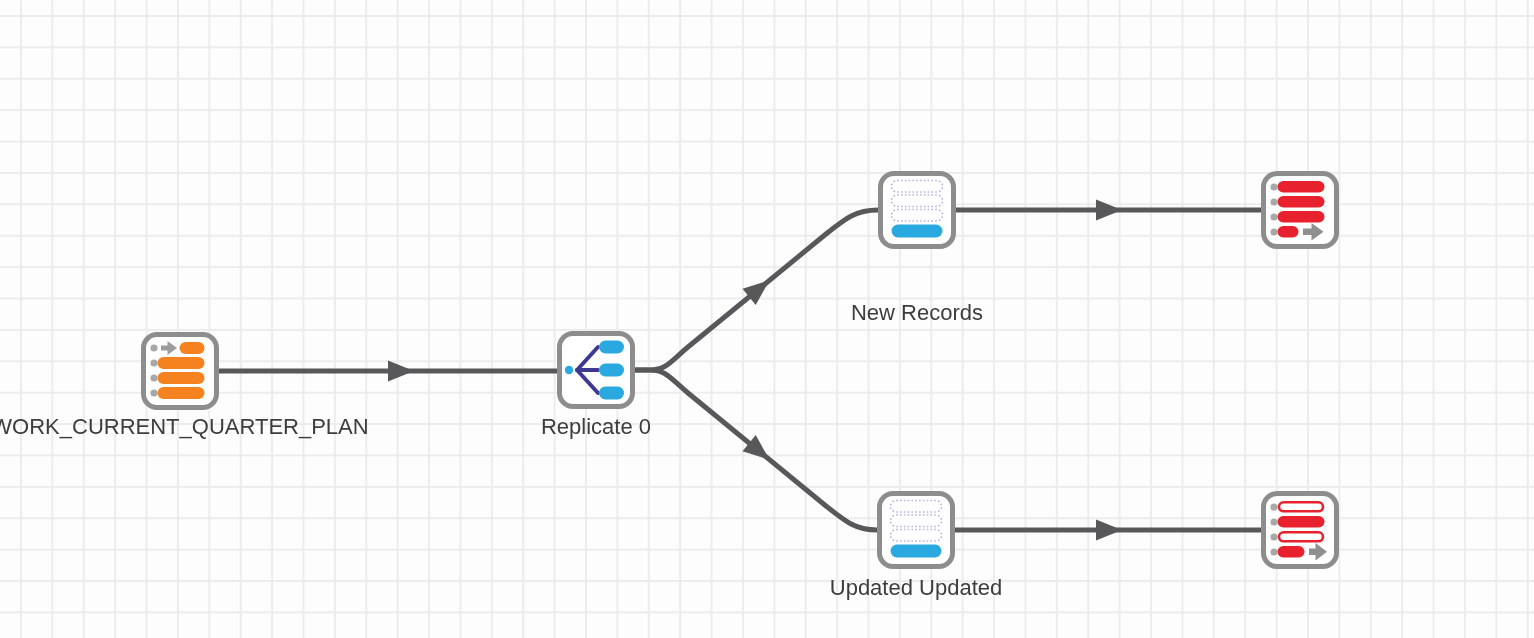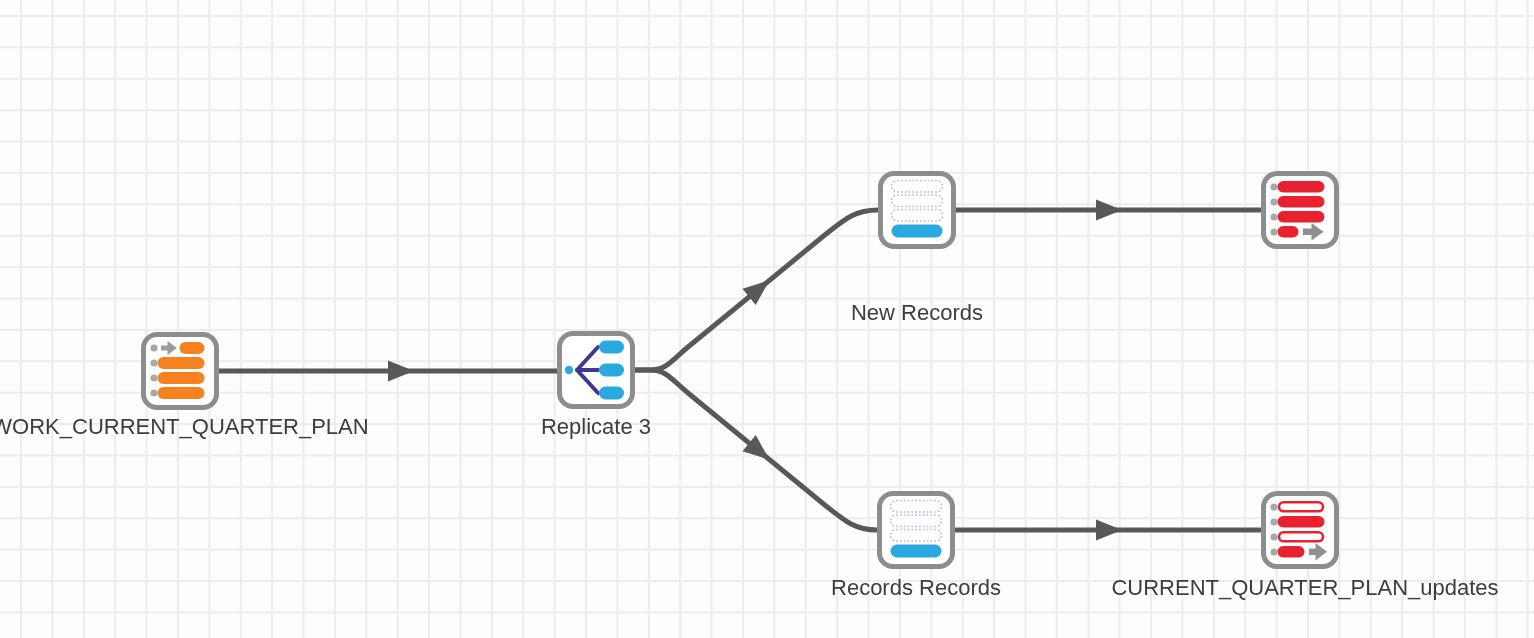--- a/index.html
+++ b/index.html
@@ -78,21 +78,21 @@
   <div class="node" style="left:557px;top:331px;">
     <svg viewBox="0 0 68 68">
       <circle cx="7" cy="34" r="4.2" fill="#2aa9e0"></circle>
       <path d="M36 11 L15 34 L36 57" fill="none" stroke="#3d3890" stroke-width="4" stroke-linecap="round" stroke-linejoin="round"></path>
       <path d="M15 34 H36" fill="none" stroke="#3d3890" stroke-width="4" stroke-linecap="round"></path>
       <rect x="37" y="4.5" width="25" height="13" rx="6.5" fill="#2aa9e0"></rect>
       <rect x="37" y="27.5" width="25" height="13" rx="6.5" fill="#2aa9e0"></rect>
       <rect x="37" y="50.5" width="25" height="13" rx="6.5" fill="#2aa9e0"></rect>
     </svg>
   </div>
-  <div class="node-label" style="left:376px;top:414px;">Replicate 3</div>
+  <div class="node-label" style="left:376px;top:414px;">Replicate 0</div>
 
   <div class="node" style="left:878px;top:171px;">
     <svg viewBox="0 0 68 68">
       <rect x="8.5" y="4.5" width="51" height="11.5" rx="5.75" fill="#ffffff" stroke="#b7b3de" stroke-width="1.6" stroke-dasharray="1.6 2.2"></rect>
       <rect x="8.5" y="19" width="51" height="11.5" rx="5.75" fill="#ffffff" stroke="#b7b3de" stroke-width="1.6" stroke-dasharray="1.6 2.2"></rect>
       <rect x="8.5" y="33.5" width="51" height="11.5" rx="5.75" fill="#ffffff" stroke="#b7b3de" stroke-width="1.6" stroke-dasharray="1.6 2.2"></rect>
       <rect x="8.5" y="48.5" width="51" height="13" rx="6.5" fill="#2aa9e0"></rect>
     </svg>
   </div>
   <div class="node-label" style="left:697px;top:255px;margin-top:45px;">New Records</div>
@@ -112,30 +112,29 @@
   </div>
 
   <div class="node" style="left:877px;top:491px;">
     <svg viewBox="0 0 68 68">
       <rect x="8.5" y="4.5" width="51" height="11.5" rx="5.75" fill="#ffffff" stroke="#b7b3de" stroke-width="1.6" stroke-dasharray="1.6 2.2"></rect>
       <rect x="8.5" y="19" width="51" height="11.5" rx="5.75" fill="#ffffff" stroke="#b7b3de" stroke-width="1.6" stroke-dasharray="1.6 2.2"></rect>
       <rect x="8.5" y="33.5" width="51" height="11.5" rx="5.75" fill="#ffffff" stroke="#b7b3de" stroke-width="1.6" stroke-dasharray="1.6 2.2"></rect>
       <rect x="8.5" y="48.5" width="51" height="13" rx="6.5" fill="#2aa9e0"></rect>
     </svg>
   </div>
-  <div class="node-label" style="left:696px;top:575px;">Records Records</div>
+  <div class="node-label" style="left:696px;top:575px;">Updated Updated</div>
 
   <div class="node" style="left:1261px;top:491px;">
     <svg viewBox="0 0 68 68">
       <circle cx="8" cy="11" r="3.6" fill="#a8a8a8"></circle>
       <circle cx="8" cy="26" r="3.6" fill="#a8a8a8"></circle>
       <circle cx="8" cy="41" r="3.6" fill="#a8a8a8"></circle>
       <circle cx="8" cy="56" r="3.6" fill="#a8a8a8"></circle>
       <rect x="13" y="6.3" width="44" height="9" rx="4.5" fill="#ffffff" stroke="#e8212e" stroke-width="2.6"></rect>
       <rect x="11.5" y="20" width="47" height="11.5" rx="5.75" fill="#e8212e"></rect>
       <rect x="13" y="36.3" width="44" height="9" rx="4.5" fill="#ffffff" stroke="#e8212e" stroke-width="2.6"></rect>
       <rect x="11.5" y="50" width="27" height="11.5" rx="5.75" fill="#e8212e"></rect>
       <path d="M43 52.5 h6.5 v-5.5 l11.5 8.7 -11.5 8.7 v-5.5 H43 z" fill="#8f8f8f"></path>
     </svg>
   </div>
-  <div class="node-label" style="left:1085px;top:575px;">CURRENT_QUARTER_PLAN_updates</div>
 
 </div>
 
 </body></html>

